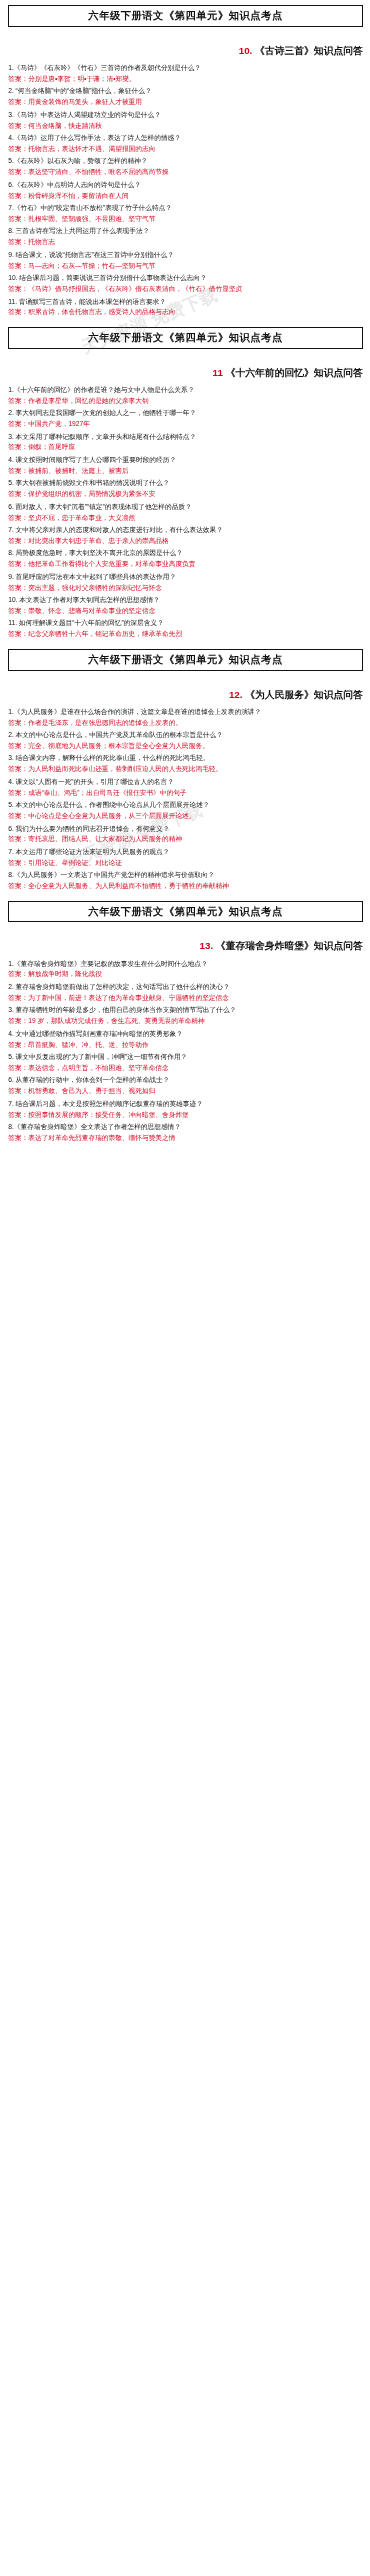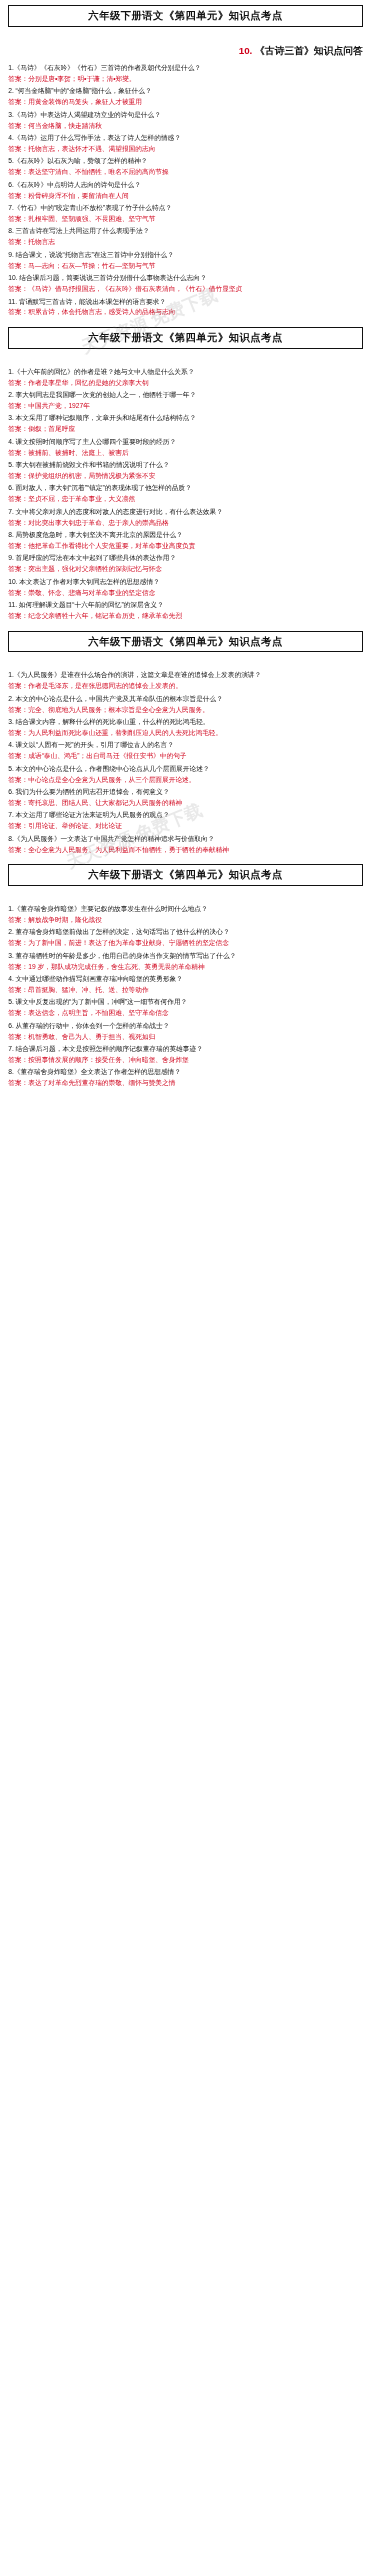--- a/index.html
+++ b/index.html
@@ -104,20 +104,21 @@
           <p class="q">9. 结合课文，说说“托物言志”在这三首诗中分别指什么？</p>
           <p class="a">答案：马—志向；石灰—节操；竹石—坚韧与气节</p>
           <p class="q">10. 结合课后习题，简要说说三首诗分别借什么事物表达什么志向？</p>
           <p class="a">答案：《马诗》借马抒报国志，《石灰吟》借石灰表清白，《竹石》借竹显坚贞</p>
           <p class="q">11. 背诵默写三首古诗，能说出本课怎样的语言要求？</p>
           <p class="a">答案：积累古诗，体会托物言志，感受诗人的品格与志向</p>
         </div>
       </div>
       <div class="section">
         <div class="section-header">六年级下册语文《第四单元》知识点考点</div>
+        <div class="section-title"><span class="red">11</span> <span>《十六年前的回忆》知识点问答</span></div>
         <div class="qa">
           <p class="q">1.《十六年前的回忆》的作者是谁？她与文中人物是什么关系？</p>
           <p class="a">答案：作者是李星华，回忆的是她的父亲李大钊</p>
           <p class="q">2. 李大钊同志是我国哪一次党的创始人之一，他牺牲于哪一年？</p>
           <p class="a">答案：中国共产党，1927年</p>
           <p class="q">3. 本文采用了哪种记叙顺序，文章开头和结尾有什么结构特点？</p>
           <p class="a">答案：倒叙；首尾呼应</p>
           <p class="q">4. 课文按照时间顺序写了主人公哪四个重要时段的经历？</p>
           <p class="a">答案：被捕前、被捕时、法庭上、被害后</p>
           <p class="q">5. 李大钊在被捕前烧毁文件和书籍的情况说明了什么？</p>
@@ -131,20 +132,21 @@
           <p class="q">9. 首尾呼应的写法在本文中起到了哪些具体的表达作用？</p>
           <p class="a">答案：突出主题，强化对父亲牺牲的深刻记忆与怀念</p>
           <p class="q">10. 本文表达了作者对李大钊同志怎样的思想感情？</p>
           <p class="a">答案：崇敬、怀念、悲痛与对革命事业的坚定信念</p>
           <p class="q">11. 如何理解课文题目“十六年前的回忆”的深层含义？</p>
           <p class="a">答案：纪念父亲牺牲十六年，铭记革命历史，继承革命先烈</p>
         </div>
       </div>
       <div class="section">
         <div class="section-header">六年级下册语文《第四单元》知识点考点</div>
+        <div class="section-title"><span class="red">12.</span> <span>《为人民服务》知识点问答</span></div>
         <div class="qa">
           <p class="q">1.《为人民服务》是谁在什么场合作的演讲，这篇文章是在谁的追悼会上发表的演讲？</p>
           <p class="a">答案：作者是毛泽东，是在张思德同志的追悼会上发表的。</p>
           <p class="q">2. 本文的中心论点是什么，中国共产党及其革命队伍的根本宗旨是什么？</p>
           <p class="a">答案：完全、彻底地为人民服务；根本宗旨是全心全意为人民服务。</p>
           <p class="q">3. 结合课文内容，解释什么样的死比泰山重，什么样的死比鸿毛轻。</p>
           <p class="a">答案：为人民利益而死比泰山还重，替剥削压迫人民的人去死比鸿毛轻。</p>
           <p class="q">4. 课文以“人固有一死”的开头，引用了哪位古人的名言？</p>
           <p class="a">答案：成语“泰山、鸿毛”；出自司马迁《报任安书》中的句子</p>
           <p class="q">5. 本文的中心论点是什么，作者围绕中心论点从几个层面展开论述？</p>
@@ -152,20 +154,21 @@
           <p class="q">6. 我们为什么要为牺牲的同志召开追悼会，有何意义？</p>
           <p class="a">答案：寄托哀思、团结人民、让大家都记为人民服务的精神</p>
           <p class="q">7. 本文运用了哪些论证方法来证明为人民服务的观点？</p>
           <p class="a">答案：引用论证、举例论证、对比论证</p>
           <p class="q">8.《为人民服务》一文表达了中国共产党怎样的精神追求与价值取向？</p>
           <p class="a">答案：全心全意为人民服务、为人民利益而不怕牺牲，勇于牺牲的奉献精神</p>
         </div>
       </div>
       <div class="section">
         <div class="section-header">六年级下册语文《第四单元》知识点考点</div>
+        <div class="section-title"><span class="red">13.</span> <span>《董存瑞舍身炸暗堡》知识点问答</span></div>
         <div class="qa">
           <p class="q">1.《董存瑞舍身炸暗堡》主要记叙的故事发生在什么时间什么地点？</p>
           <p class="a">答案：解放战争时期，隆化战役</p>
           <p class="q">2. 董存瑞舍身炸暗堡前做出了怎样的决定，这句话写出了他什么样的决心？</p>
           <p class="a">答案：为了新中国，前进！表达了他为革命事业献身、宁愿牺牲的坚定信念</p>
           <p class="q">3. 董存瑞牺牲时的年龄是多少，他用自己的身体当作支架的情节写出了什么？</p>
           <p class="a">答案：19 岁，那队成功完成任务，舍生忘死、英勇无畏的革命精神</p>
           <p class="q">4. 文中通过哪些动作描写刻画董存瑞冲向暗堡的英勇形象？</p>
           <p class="a">答案：昂首挺胸、猛冲、冲、托、送、拉等动作</p>
           <p class="q">5. 课文中反复出现的“为了新中国，冲啊”这一细节有何作用？</p>

